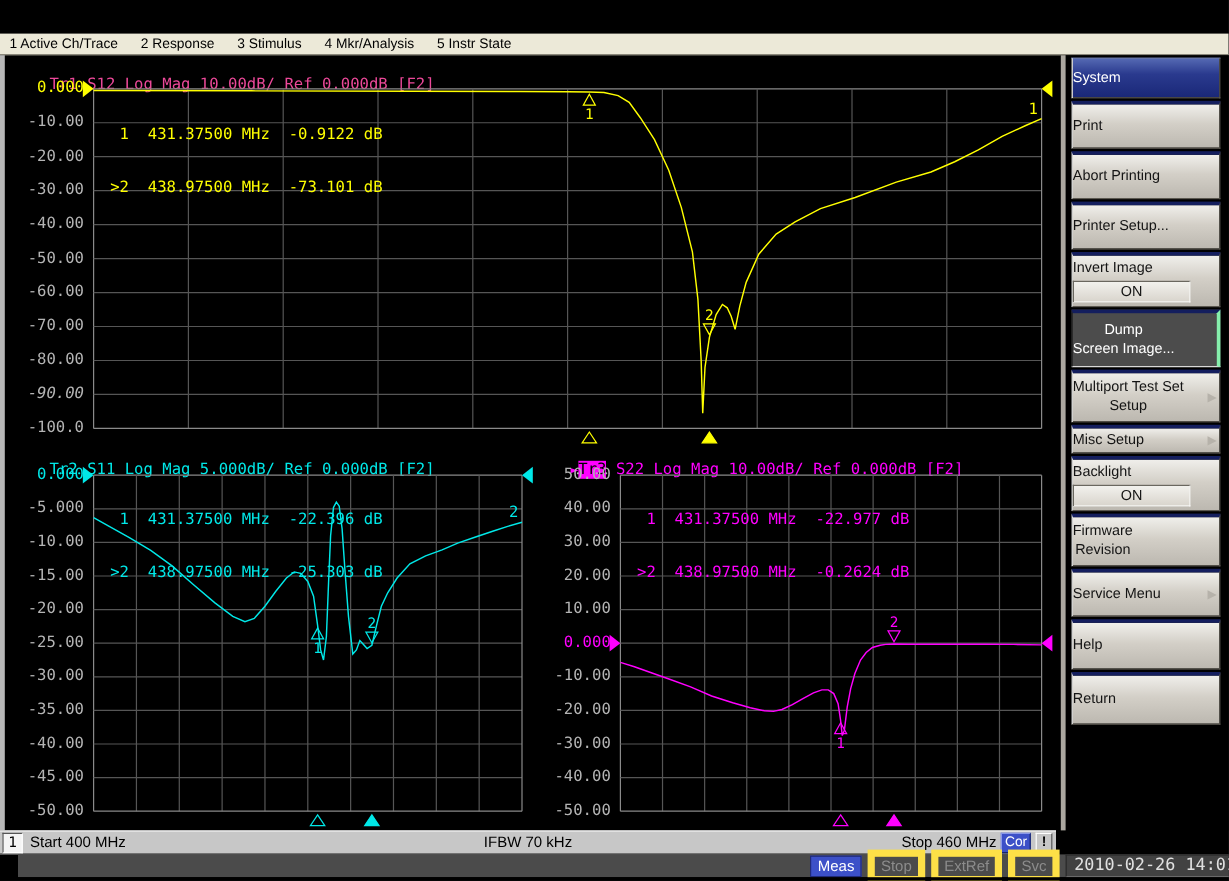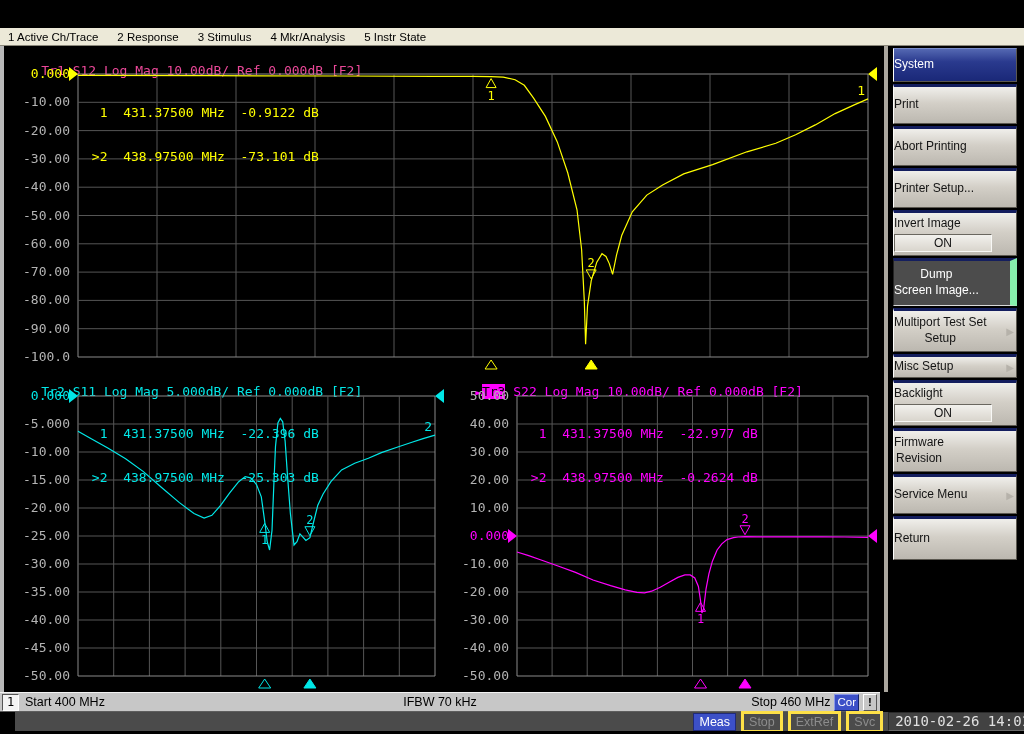--- a/index.html
+++ b/index.html
@@ -48,21 +48,21 @@
   .softkey{position:relative;margin-bottom:2px;box-sizing:border-box;
     border-top:3px solid #141e5e;
     background:linear-gradient(180deg,#f0efeb 0%,#d3cfc7 45%,#bcb8b0 100%);
     border-left:1px solid #fdfdfb;border-right:1px solid #5b5850;border-bottom:1px solid #5b5850;
     display:flex;flex-direction:column;align-items:flex-start;justify-content:center;
     font-size:12px;color:#141414;text-align:center;}
   .sk-label{white-space:pre-line;line-height:1.3;}
   .softkey.sk-title{background:linear-gradient(180deg,#5468b2 0%,#2a3a8e 40%,#1a2878 100%);
     border-top:1px solid #7a8cc8;color:#fff;}
   .softkey.pressed{background:#4c4c4c;color:#fff;
-    border-left:1px solid #242424;border-right:7px solid #86efac;border-bottom:1px solid #d8d8d8;}
+    border-left:1px solid #242424;border-right:3px solid #86efac;border-bottom:1px solid #d8d8d8;}
   .sk-on{display:block;width:96px;margin-top:2px;padding:1px 0;
     background:linear-gradient(180deg,#f2f1ed,#d9d5cd);
     border:1px solid;border-color:#6a675f #f8f8f6 #f8f8f6 #6a675f;}
   .sk-arrow{position:absolute;right:2px;top:50%;transform:translateY(-50%);
     color:#b6b2aa;font-size:10px;}
 
   
   #statusbar{left:0;top:692px;width:880px;height:20px;background:#c7c7c7;
     border-top:1px solid #f2f2f2;border-bottom:1px solid #5e5e5e;box-sizing:border-box;
     display:flex;align-items:center;font-size:12.5px;color:#000;}
@@ -77,21 +77,21 @@
     border:1px solid;border-color:#8a98e8 #15246e #15246e #8a98e8;}
   #warn-badge{background:#c7c7c7;color:#000;font-size:11.5px;font-weight:bold;width:12px;height:15px;line-height:15px;text-align:center;
     border:1px solid;border-color:#fff #555 #555 #fff;}
 
   
   #sysbar{left:15px;top:712px;width:1024px;height:19px;background:#4b4b4b;
     display:flex;align-items:center;justify-content:flex-end;gap:5px;padding-right:2px;box-sizing:border-box;}
   #bottom-edge{left:0;top:731px;width:1024px;height:3px;background:#000;}
   .sys-badge{font-size:12.5px;padding:0 5px;height:16px;line-height:16px;}
   .sys-badge.on{background:#3c50c8;color:#fff;border:1px solid #202a78;}
-  .sys-badge.off{color:#8c8c8c;border:3px solid #fde047;}
+  .sys-badge.off{color:#8c8c8c;border:6px solid #fde047;}
   #datetime{font-family:"DejaVu Sans Mono",monospace;font-size:14px;color:#e0e0e0;background:#424242;
     border:1px solid;border-color:#2a2a2a #6a6a6a #6a6a6a #2a2a2a;padding:0 6px;height:17px;line-height:17px;}
 </style>
 </head>
 <body>
 
 <div id="root">
 
 
   <div id="menubar" class="abs">
@@ -117,21 +117,21 @@
   <div id="ylabels-0" class="ylabels abs" style="left:0;top:66px;">
       <div class="ylabel" style="top: 0px; color: rgb(255, 255, 0);">0.000</div>
       <div class="ylabel" style="top: 28.3px;">-10.00</div>
       <div class="ylabel" style="top: 56.6px;">-20.00</div>
       <div class="ylabel" style="top: 84.9px;">-30.00</div>
       <div class="ylabel" style="top: 113.2px;">-40.00</div>
       <div class="ylabel" style="top: 141.5px;">-50.00</div>
       <div class="ylabel" style="top: 169.8px;">-60.00</div>
       <div class="ylabel" style="top: 198.1px;">-70.00</div>
       <div class="ylabel" style="top: 226.4px;">-80.00</div>
-      <div class="ylabel" style="top: 254.7px;">-90.00</div>
+      <div class="ylabel" style="top: 254.7px; font-style: italic;">-90.00</div>
       <div class="ylabel" style="top: 283px;">-100.0</div>
     </div>
   <div id="ylabels-1" class="ylabels abs" style="left:0;top:388px;">
       <div class="ylabel" style="top: 0px; color: rgb(0, 232, 232);">0.000</div>
       <div class="ylabel" style="top: 28px;">-5.000</div>
       <div class="ylabel" style="top: 56px;">-10.00</div>
       <div class="ylabel" style="top: 84px;">-15.00</div>
       <div class="ylabel" style="top: 112px;">-20.00</div>
       <div class="ylabel" style="top: 140px;">-25.00</div>
       <div class="ylabel" style="top: 168px;">-30.00</div>
@@ -306,20 +306,23 @@
       <span class="sk-on">ON</span>
     </div>
     <div class="softkey" style="height:44px">
       <span class="sk-label">Firmware
 Revision</span>
     </div>
     <div class="softkey" style="height:40px">
       <span class="sk-label">Service Menu</span>
       <span class="sk-arrow">▶</span>
     </div>
+    <div class="softkey" style="height:42px">
+      <span class="sk-label">Help</span>
+    </div>
     <div class="softkey" style="height:44px">
       <span class="sk-label">Return</span>
     </div>
   </div>
 
   <div id="statusbar" class="abs">
     <span id="ch-box">1</span>
     <span id="start-label">Start 400 MHz</span>
     <span id="ifbw-label">IFBW 70 kHz</span>
     <span id="sb-right">

